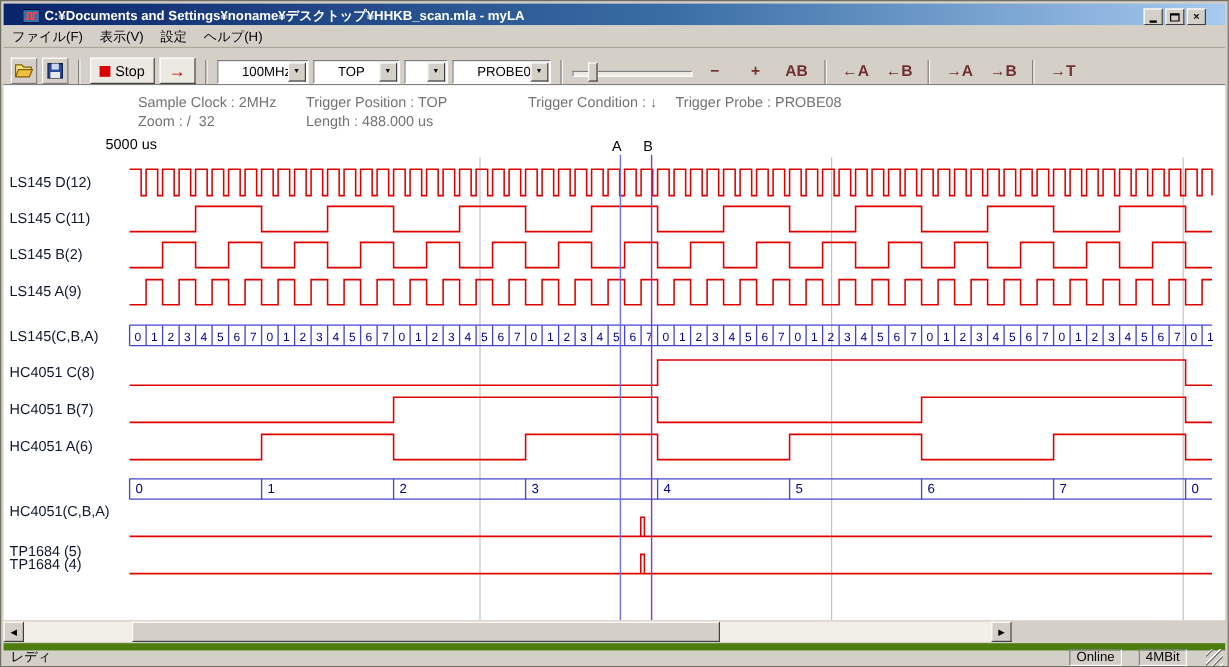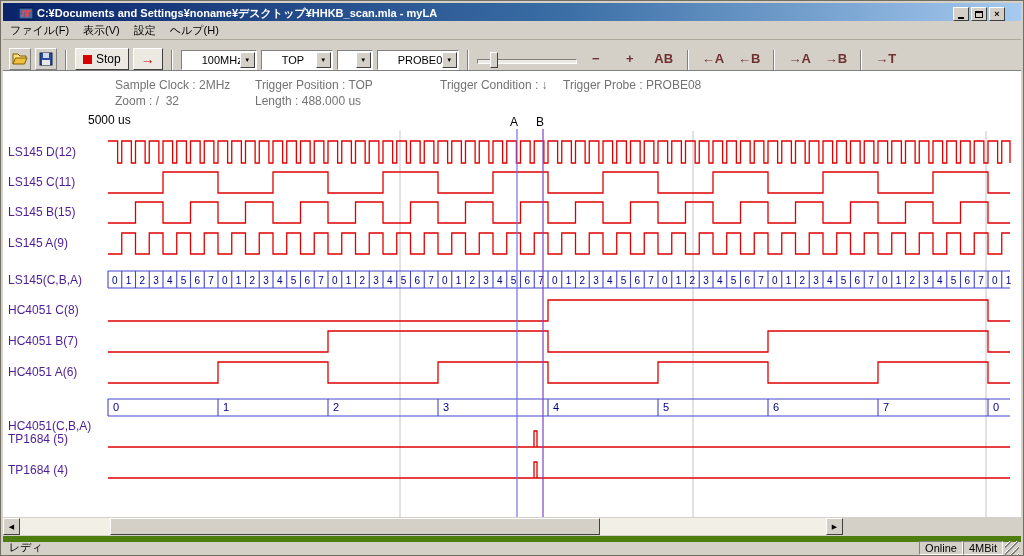--- a/index.html
+++ b/index.html
@@ -56,40 +56,40 @@
   .slider{width:100px;height:20px;position:relative;}
   .slider-track{position:absolute;left:0;right:0;top:9px;height:3px;border:1px solid;border-color:#808080 #fff #fff #808080;background:#ece9e2;}
   .slider-thumb{position:absolute;left:13px;top:2px;width:8px;height:16px;background:#d4d0c8;border:1px solid;border-color:#fff #404040 #404040 #fff;box-sizing:border-box;}
   .flatbtn{
     min-width:20px;height:22px;display:flex;align-items:center;justify-content:center;
     padding:0 4px;color:#703030;font-size:13px;font-weight:bold;background:transparent;border:1px solid transparent;
   }
   
   .client{position:absolute;left:3px;top:71px;width:1018px;height:446px;background:#fff;}
   .info-text{position:absolute;font-size:12px;color:#737373;white-space:pre;}
-  .ch-label{position:absolute;left:5px;width:98px;font-size:12px;color:#4c1d95;white-space:nowrap;}
+  .ch-label{position:absolute;left:5px;width:98px;font-size:12px;color:#0f172a;white-space:nowrap;}
   #wave-svg{position:absolute;left:0;top:0;}
   #wave-svg text{font-family:"Liberation Sans",sans-serif;}
   
   .scrollrow{position:absolute;left:3px;top:517px;width:1018px;height:19px;background:#d4d0c8;}
   .hscroll{position:absolute;left:0;top:1px;width:840px;height:17px;background:#f2f0e6;}
   .sbtn{
     position:absolute;top:0;width:17px;height:17px;background:#d4d0c8;box-sizing:border-box;
     border:1px solid;border-color:#fff #404040 #404040 #fff;
     display:flex;align-items:center;justify-content:center;font-size:7px;color:#000;
   }
   .sthumb{position:absolute;left:107px;top:0;width:490px;height:17px;background:#d4d0c8;box-sizing:border-box;border:1px solid;border-color:#fff #404040 #404040 #fff;}
   
   .statusbar{
     position:absolute;left:3px;top:536px;width:1018px;height:17px;background:#d4d0c8;
     border-top:6px solid #4d7c0f;box-sizing:border-box;display:flex;align-items:center;font-size:11px;color:#000;
   }
   .status-ready{padding-left:6px;flex:1;}
   .status-panel{
-    height:14px;margin-right:0;padding:0 5px;display:flex;align-items:center;
+    height:14px;margin-right:14px;padding:0 5px;display:flex;align-items:center;
     border:1px solid;border-color:#808080 #fff #fff #808080;box-sizing:border-box;
   }
   .grip{
     width:14px;height:14px;margin:0 2px 0 2px;
     background:repeating-linear-gradient(135deg,transparent 0 3px,#fff 3px 4px,#808080 4px 5px);
   }
 </style>
 </head>
 <body>
 
@@ -177,28 +177,28 @@
 <div class="client">
   <div class="info-text" style="left:112px;top:7px;">Sample Clock : 2MHz</div>
   <div class="info-text" style="left:252px;top:7px;">Trigger Position : TOP</div>
   <div class="info-text" style="left:437px;top:7px;">Trigger Condition : ↓</div>
   <div class="info-text" style="left:560px;top:7px;">Trigger Probe : PROBE08</div>
   <div class="info-text" style="left:112px;top:23px;">Zoom : /  32</div>
   <div class="info-text" style="left:252px;top:23px;">Length : 488.000 us</div>
   <div id="channel-labels">
       <div class="ch-label" style="top: 74px;">LS145 D(12)</div>
       <div class="ch-label" style="top: 104px;">LS145 C(11)</div>
-      <div class="ch-label" style="top: 134px;">LS145 B(15)</div>
+      <div class="ch-label" style="top: 134px;">LS145 B(2)</div>
       <div class="ch-label" style="top: 165px;">LS145 A(9)</div>
       <div class="ch-label" style="top: 202px;">LS145(C,B,A)</div>
       <div class="ch-label" style="top: 232px;">HC4051 C(8)</div>
       <div class="ch-label" style="top: 263px;">HC4051 B(7)</div>
       <div class="ch-label" style="top: 294px;">HC4051 A(6)</div>
       <div class="ch-label" style="top: 348px;">HC4051(C,B,A)</div>
-      <div class="ch-label" style="top: 361px;">TP1684 (5)</div>
+      <div class="ch-label" style="top: 381px;">TP1684 (5)</div>
       <div class="ch-label" style="top: 392px;">TP1684 (4)</div>
     </div>
   <svg id="wave-svg" width="1018" height="446">
       <line x1="397" y1="60" x2="397" y2="446" stroke="#c2c2cc" stroke-width="1"></line>
       <line x1="690" y1="60" x2="690" y2="446" stroke="#c2c2cc" stroke-width="1"></line>
       <line x1="983" y1="60" x2="983" y2="446" stroke="#c2c2cc" stroke-width="1"></line>
       <text x="85" y="53" font-size="12" fill="#000000">5000 us</text>
       <path d="M105 70H114.63V92H118.75V70H128.38V92H132.5V70H142.13V92H146.25V70H155.88V92H160V70H169.63V92H173.75V70H183.38V92H187.5V70H197.13V92H201.25V70H210.88V92H215V70H224.63V92H228.75V70H238.38V92H242.5V70H252.13V92H256.25V70H265.88V92H270V70H279.63V92H283.75V70H293.38V92H297.5V70H307.13V92H311.25V70H320.88V92H325V70H334.63V92H338.75V70H348.38V92H352.5V70H362.13V92H366.25V70H375.88V92H380V70H389.63V92H393.75V70H403.38V92H407.5V70H417.13V92H421.25V70H430.88V92H435V70H444.63V92H448.75V70H458.38V92H462.5V70H472.13V92H476.25V70H485.88V92H490V70H499.63V92H503.75V70H513.38V92H517.5V70H527.13V92H531.25V70H540.88V92H545V70H554.63V92H558.75V70H568.38V92H572.5V70H582.13V92H586.25V70H595.88V92H600V70H609.63V92H613.75V70H623.38V92H627.5V70H637.13V92H641.25V70H650.88V92H655V70H664.63V92H668.75V70H678.38V92H682.5V70H692.13V92H696.25V70H705.88V92H710V70H719.63V92H723.75V70H733.38V92H737.5V70H747.13V92H751.25V70H760.88V92H765V70H774.63V92H778.75V70H788.38V92H792.5V70H802.13V92H806.25V70H815.88V92H820V70H829.63V92H833.75V70H843.38V92H847.5V70H857.13V92H861.25V70H870.88V92H875V70H884.63V92H888.75V70H898.38V92H902.5V70H912.13V92H916.25V70H925.88V92H930V70H939.63V92H943.75V70H953.38V92H957.5V70H967.13V92H971.25V70H980.88V92H985V70H994.63V92H998.75V70H1007V92H1007" fill="none" stroke="#e00000" stroke-width="1.3"></path>
       <path d="M105 122H118.75H132.5H146.25H160V101H173.75H187.5H201.25H215V122H228.75H242.5H256.25H270V101H283.75H297.5H311.25H325V122H338.75H352.5H366.25H380V101H393.75H407.5H421.25H435V122H448.75H462.5H476.25H490V101H503.75H517.5H531.25H545V122H558.75H572.5H586.25H600V101H613.75H627.5H641.25H655V122H668.75H682.5H696.25H710V101H723.75H737.5H751.25H765V122H778.75H792.5H806.25H820V101H833.75H847.5H861.25H875V122H888.75H902.5H916.25H930V101H943.75H957.5H971.25H985V122H998.75H1007" fill="none" stroke="#e00000" stroke-width="1.3"></path>
       <path d="M105 152H118.75H132.5V131H146.25H160V152H173.75H187.5V131H201.25H215V152H228.75H242.5V131H256.25H270V152H283.75H297.5V131H311.25H325V152H338.75H352.5V131H366.25H380V152H393.75H407.5V131H421.25H435V152H448.75H462.5V131H476.25H490V152H503.75H517.5V131H531.25H545V152H558.75H572.5V131H586.25H600V152H613.75H627.5V131H641.25H655V152H668.75H682.5V131H696.25H710V152H723.75H737.5V131H751.25H765V152H778.75H792.5V131H806.25H820V152H833.75H847.5V131H861.25H875V152H888.75H902.5V131H916.25H930V152H943.75H957.5V131H971.25H985V152H998.75H1007" fill="none" stroke="#e00000" stroke-width="1.3"></path>

